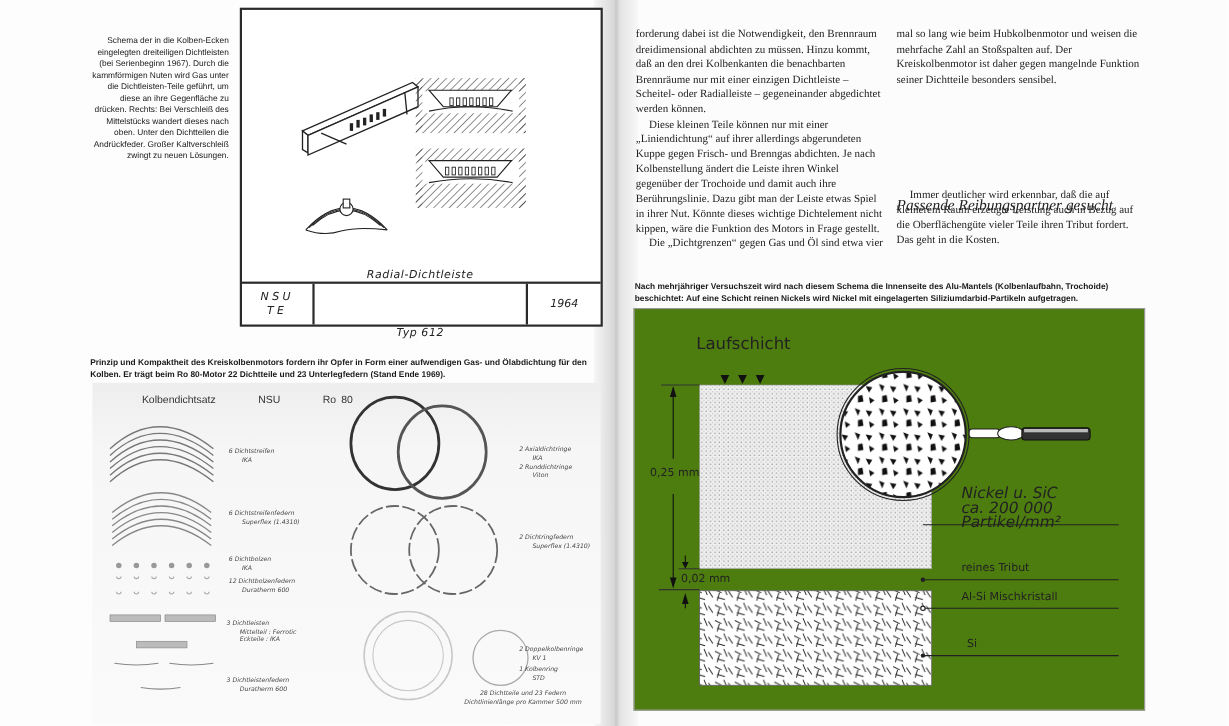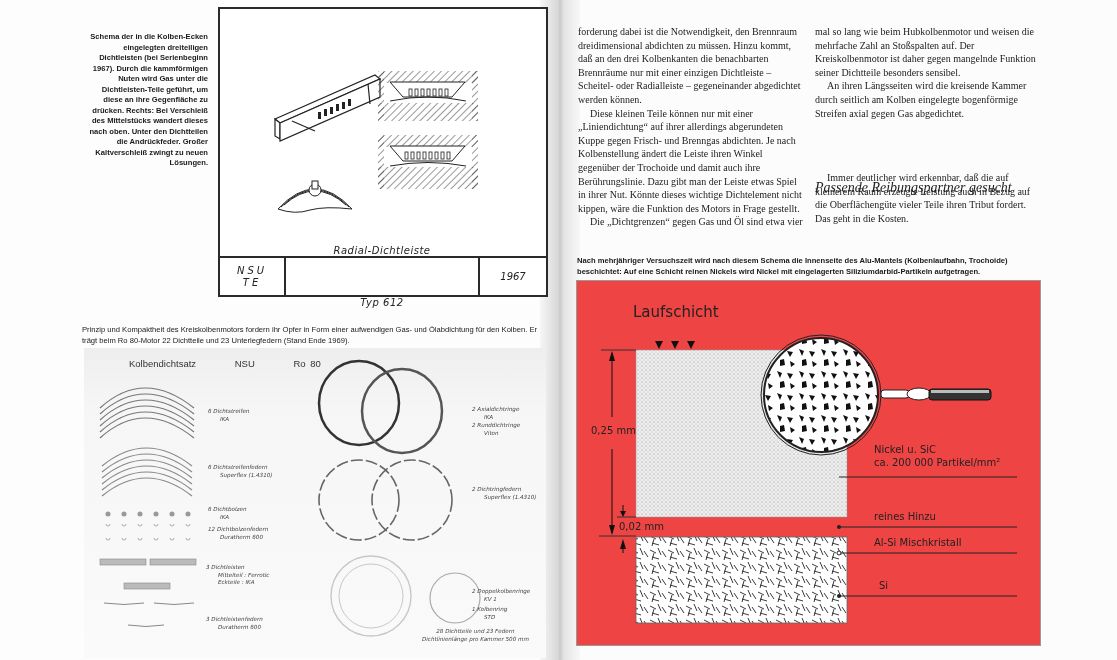--- a/index.html
+++ b/index.html
@@ -2,45 +2,45 @@
 <html><head>
 <meta charset="utf-8">
 <style>
   html, body { margin:0; padding:0; }
   body { width:1117px; height:660px; position:relative; overflow:hidden; background:#ffffff; font-family:"Liberation Sans", sans-serif; color:#111; }
   .page-left { position:absolute; left:0; top:0; width:560px; height:660px; background:#fdfdfd; }
   .gutter { position:absolute; left:540px; top:0; width:40px; height:660px;
     background:linear-gradient(to right, #f6f6f6 0%, #d8d8d8 45%, #c9c9c9 50%, #e4e4e4 60%, #f8f8f8 100%); }
   .page-right { position:absolute; left:570px; top:0; width:547px; height:660px; background:#fcfcfc; }
 
-  .sidecap { position:absolute; left:82px; top:32px; width:126px; font-size:7.6px; line-height:10.5px; font-weight:bold; text-align:right; color:#1a1a1a; }
+  .sidecap { position:absolute; left:82px; top:32px; width:126px; font-size:7.6px; line-height:10.5px; font-weight:normal; text-align:right; color:#1a1a1a; }
 
   .drawing-frame { position:absolute; left:218px; top:7px; width:330px; height:290px; border:2px solid #2a2a2a; background:#fff; box-sizing:border-box; }
   .title-block { position:absolute; left:0; right:0; bottom:0; height:37px; border-top:2px solid #2a2a2a; display:flex; font-family:"DejaVu Sans", sans-serif; font-style:italic; }
   .tb-cell { display:flex; flex-direction:column; align-items:center; justify-content:center; font-size:10px; line-height:12px; color:#222; }
   .tb-c1 { width:64px; border-right:2px solid #2a2a2a; letter-spacing:3px; }
   .tb-c2 { flex:1; border-right:2px solid #2a2a2a; letter-spacing:0.5px;gap:40px; }
   .tb-c3 { width:66px; }
 
-  .caption2 { position:absolute; left:82px; top:325px; width:470px; font-size:7.6px; line-height:10.5px; font-weight:normal; color:#1a1a1a; }
+  .caption2 { position:absolute; left:82px; top:325px; width:470px; font-size:7.6px; line-height:10.5px; font-weight:bold; color:#1a1a1a; }
 
   .photo { position:absolute; left:84px; top:348px; width:462px; height:310px; background:linear-gradient(to bottom,#eeeeee 0%, #f6f6f6 20%, #fafafa 100%); }
   .kit-title { position:absolute; left:33px; top:10px; font-size:9.5px; color:#333; word-spacing:2px; }
   .kit-title span { margin-right:22px;padding-left:12px; }
   .kit-label { position:absolute; font-family:"DejaVu Sans", sans-serif; font-style:italic; font-size:5.6px; line-height:7.5px; color:#444; }
   .kit-label .sub { padding-left:12px; display:block; }
 
   .col { position:absolute; font-family:"Liberation Serif", serif; font-size:10px; line-height:13.6px; color:#222; text-align:left; }
   .col p { margin:0; }
   .col .ind { text-indent:12px; }
   .subhead { position:absolute; left:815px; top:144px; font-family:"Liberation Serif", serif; font-style:italic; font-size:14px; color:#222;margin-top:36px; }
 
   .caption3 { position:absolute; left:577px; top:256px; width:470px; font-size:7.6px; line-height:10.5px; font-weight:bold; color:#1a1a1a; }
 
-  .diagram { position:absolute; left:576px; top:280px; width:465px; height:366px; border:1px solid #999; background:#ef4444; box-sizing:border-box; }
+  .diagram { position:absolute; left:576px; top:280px; width:465px; height:366px; border:1px solid #999; background:#4d7c0f; box-sizing:border-box; }
   .d-text { position:absolute; font-family:"DejaVu Sans", sans-serif; color:#222; }
 </style>
 </head>
 <body>
 
 <div class="page-left"></div>
 <div class="page-right"></div>
 <div class="gutter"></div>
 
 <div class="sidecap">Schema der in die Kolben-Ecken eingelegten dreiteiligen Dichtleisten (bei Serienbeginn 1967). Durch die kammförmigen Nuten wird Gas unter die Dichtleisten-Teile geführt, um diese an ihre Gegenfläche zu drücken. Rechts: Bei Verschleiß des Mittelstücks wandert dieses nach oben. Unter den Dichtteilen die Andrückfeder. Großer Kaltverschleiß zwingt zu neuen Lösungen.</div>
@@ -116,21 +116,21 @@
   <div class="title-block">
     <div class="tb-cell tb-c1">
       <span>NSU</span>
       <span>TE</span>
     </div>
     <div class="tb-cell tb-c2">
       <span>Radial-Dichtleiste</span>
       <span>Typ 612</span>
     </div>
     <div class="tb-cell tb-c3">
-      <span>1967</span>
+      <span>1964</span>
     </div>
   </div>
 </div>
 
 <div class="caption2">Prinzip und Kompaktheit des Kreiskolbenmotors fordern ihr Opfer in Form einer aufwendigen Gas- und Ölabdichtung für den Kolben. Er trägt beim Ro 80-Motor 22 Dichtteile und 23 Unterlegfedern (Stand Ende 1969).</div>
 
 <div class="photo">
   <div class="kit-title">
     <span>Kolbendichtsatz</span>
     <span>NSU</span>
@@ -208,21 +208,20 @@
   <div class="kit-label" style="left:338px;top:280px;text-align:center;"><span>28 Dichtteile und 23 Federn</span><br><span>Dichtlinienlänge pro Kammer 500 mm</span></div>
 </div>
 
 <div class="col" style="left:578px;top:25px;width:228px;">
   <p>forderung dabei ist die Notwendigkeit, den Brennraum dreidimensional abdichten zu müssen. Hinzu kommt, daß an den drei Kolbenkanten die benachbarten Brennräume nur mit einer einzigen Dichtleiste – Scheitel- oder Radialleiste – gegeneinander abgedichtet werden können.</p>
   <p class="ind">Diese kleinen Teile können nur mit einer „Liniendichtung“ auf ihrer allerdings abgerundeten Kuppe gegen Frisch- und Brenngas abdichten. Je nach Kolbenstellung ändert die Leiste ihren Winkel gegenüber der Trochoide und damit auch ihre Berührungslinie. Dazu gibt man der Leiste etwas Spiel in ihrer Nut. Könnte dieses wichtige Dichtelement nicht kippen, wäre die Funktion des Motors in Frage gestellt.</p>
   <p class="ind">Die „Dichtgrenzen“ gegen Gas und Öl sind etwa vier</p>
 </div>
 <div class="col" style="left:815px;top:25px;width:228px;">
   <p>mal so lang wie beim Hubkolbenmotor und weisen die mehrfache Zahl an Stoßspalten auf. Der Kreiskolbenmotor ist daher gegen mangelnde Funktion seiner Dichtteile besonders sensibel.</p>
-  <p class="ind">An ihren Längsseiten wird die kreisende Kammer durch seitlich am Kolben eingelegte bogenförmige Streifen axial gegen Gas abgedichtet.</p>
 </div>
 <div class="subhead">Passende Reibungspartner gesucht</div>
 <div class="col" style="left:815px;top:171px;width:228px;">
   <p class="ind">Immer deutlicher wird erkennbar, daß die auf kleinerem Raum erzeugte Leistung auch in Bezug auf die Oberflächengüte vieler Teile ihren Tribut fordert. Das geht in die Kosten.</p>
 </div>
 
 <div class="caption3">Nach mehrjähriger Versuchszeit wird nach diesem Schema die Innenseite des Alu-Mantels (Kolbenlaufbahn, Trochoide) beschichtet: Auf eine Schicht reinen Nickels wird Nickel mit eingelagerten Siliziumdarbid-Partikeln aufgetragen.</div>
 
 <div class="diagram">
   <svg width="463" height="364" viewBox="0 0 463 364" style="position:absolute;left:0;top:0">
@@ -277,20 +276,20 @@
     <circle cx="244" cy="114" r="57" fill="none" stroke="#222" stroke-width="2"></circle>
     <circle cx="244" cy="114" r="60" fill="none" stroke="#222" stroke-width="1"></circle>
     <rect x="304" y="109" width="28" height="8" rx="3" fill="#fff" stroke="#222"></rect>
     <ellipse cx="342" cy="113" rx="12" ry="6" fill="#fff" stroke="#222"></ellipse>
     <rect x="352" y="108" width="62" height="11" rx="3" fill="#333" stroke="#111"></rect>
     <rect x="354" y="109" width="58" height="3" fill="#bbb"></rect>
   </svg>
   <div class="d-text" style="left:56px;top:22px;font-size:15px;">Laufschicht</div>
   <div class="d-text" style="left:14px;top:144px;font-size:10px;">0,25 mm</div>
   <div class="d-text" style="left:42px;top:240px;font-size:10px;">0,02 mm</div>
-  <div class="d-text" style="left:297px;top:162px;font-size:10px;line-height:13px;">
+  <div class="d-text" style="left:297px;top:162px;font-size:14px;line-height:13px;font-style:italic;">
     <span>Nickel u. SiC</span><br>
     <span>ca. 200 000 Partikel/mm²</span>
   </div>
-  <div class="d-text" style="left:297px;top:230px;font-size:10px;">reines Hinzu</div>
+  <div class="d-text" style="left:297px;top:230px;font-size:10px;">reines Tribut</div>
   <div class="d-text" style="left:297px;top:256px;font-size:10px;">Al-Si Mischkristall</div>
   <div class="d-text" style="left:302px;top:299px;font-size:10px;">Si</div>
 </div>
 
 </body></html>

